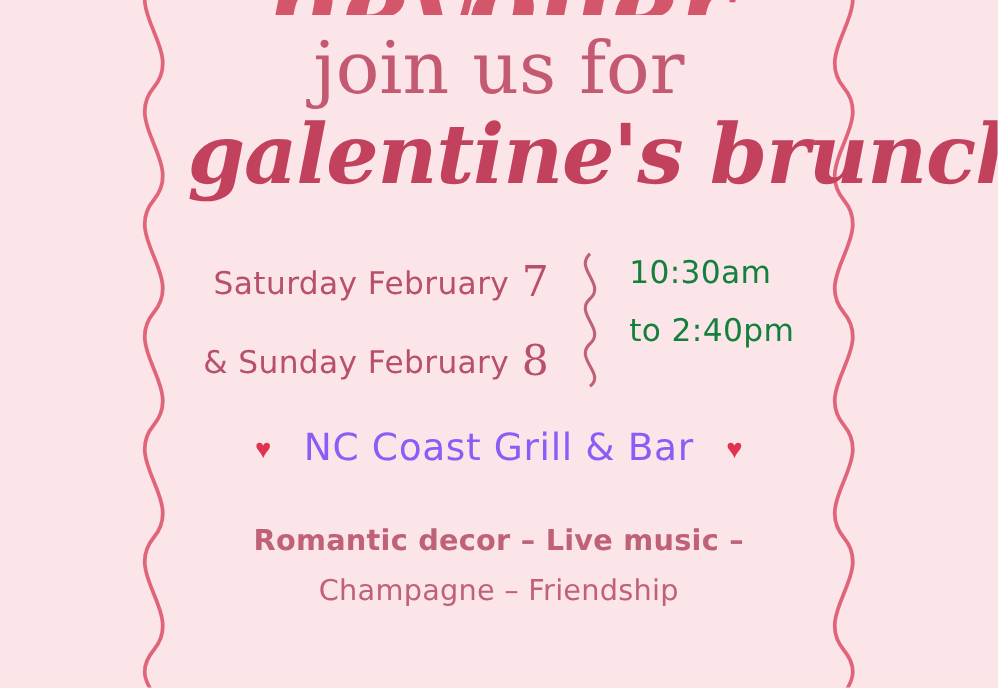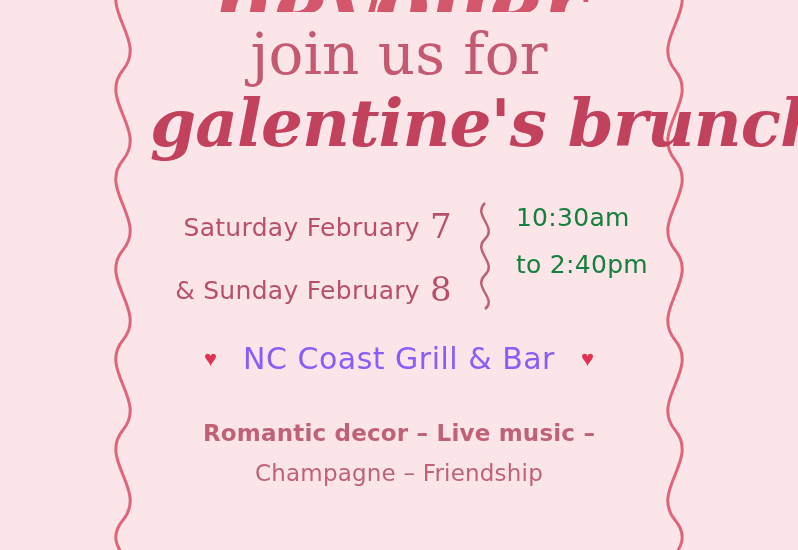--- a/index.html
+++ b/index.html
@@ -74,21 +74,21 @@
     font-size: 66px;
     line-height: 1.1;
     margin-top: 2px;
     letter-spacing: -1px;
     white-space: nowrap;
   }
 
   .datesrow {
     margin-top: 36px;
     display: flex;
-    justify-content: flex-end;
+    justify-content: center;
     align-items: flex-start;
     gap: 12px;
   }
 
   .dates-left {
     text-align: right;
     color: #b9506b;
     font-family: "DejaVu Sans", sans-serif;
     font-size: 25px;
     line-height: 1.85;

